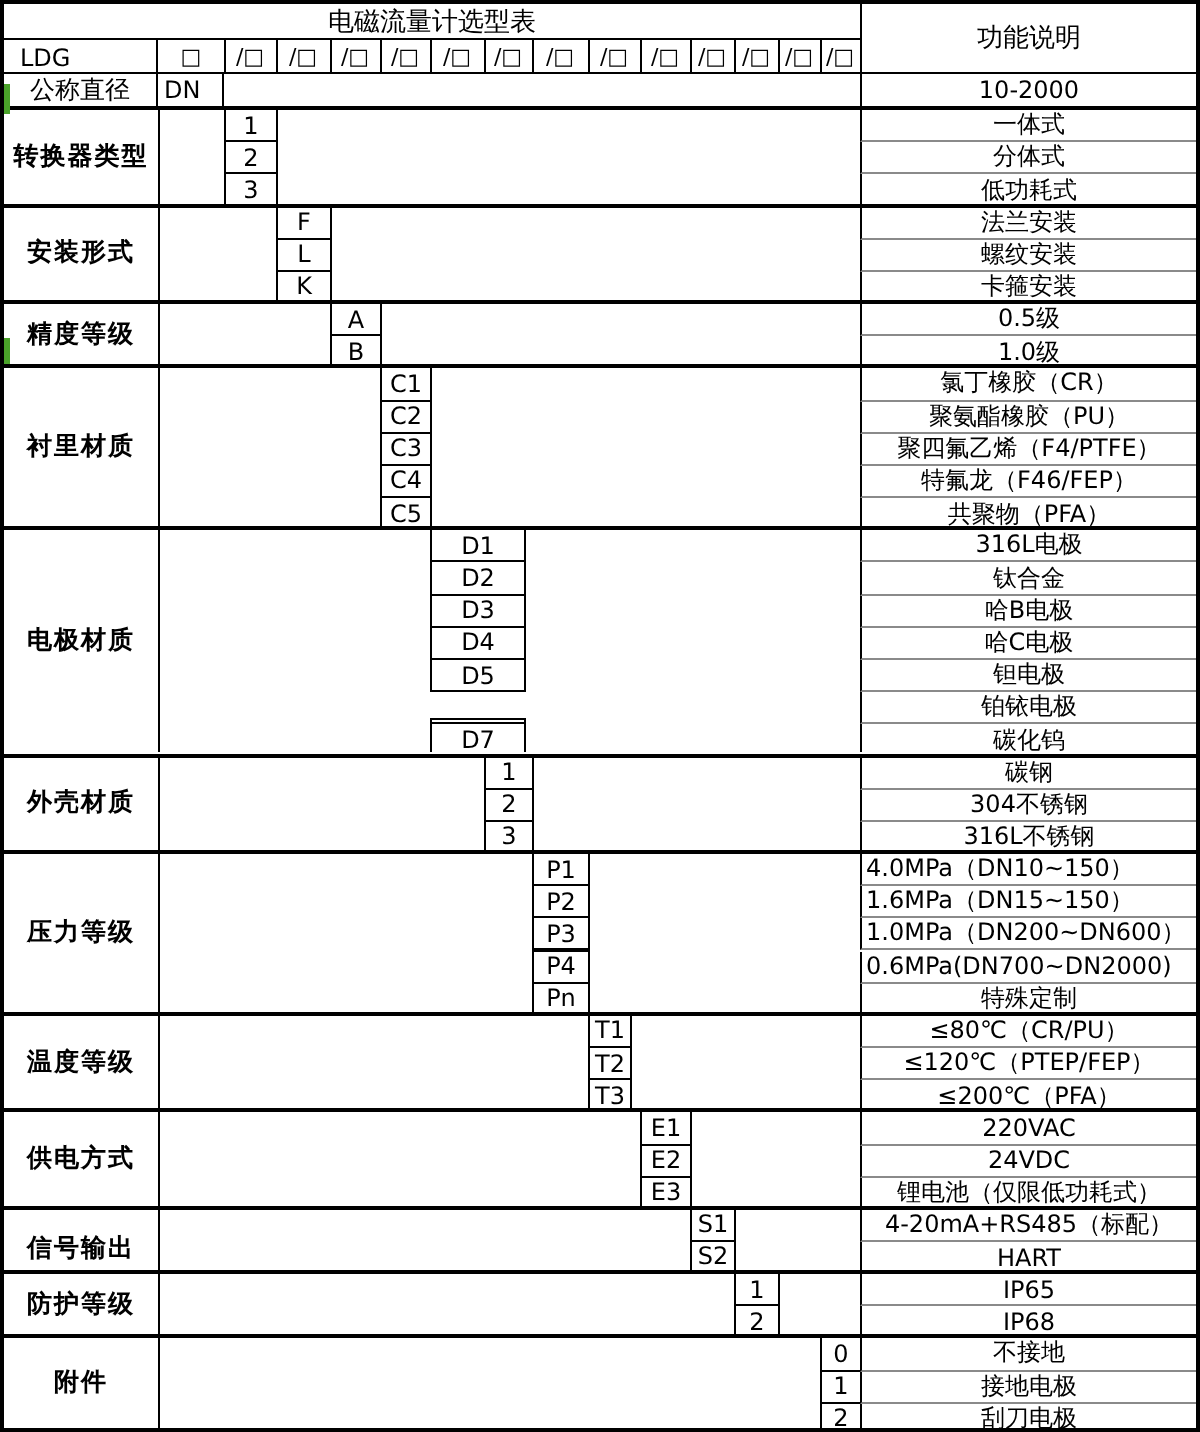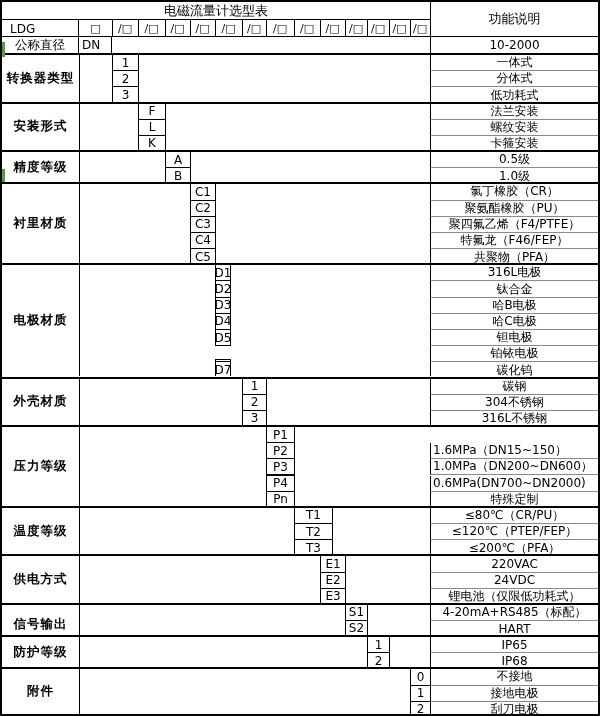--- a/index.html
+++ b/index.html
@@ -22,22 +22,22 @@
   .dn-desc{left:428px;top:35px;width:168px;height:16px;border-left:1px solid #000;}
   
   .grp{left:0;width:596px;border-top:2px solid #000;overflow:hidden;}
   .glabel{position:absolute;left:0;top:0;bottom:0;width:77px;border-right:1px solid #000;display:flex;align-items:center;justify-content:center;font-size:12.5px;letter-spacing:1px;font-weight:bold;}
   .code{position:absolute;box-sizing:border-box;border:1px solid #000;height:17.2px;display:flex;align-items:center;justify-content:center;background:#fff;}
   .desc{position:absolute;box-sizing:border-box;left:428px;width:168px;height:16.2px;border-left:1px solid #000;border-bottom:1px solid #8a8a8a;display:flex;align-items:center;justify-content:center;}
   .desc.la{justify-content:flex-start;padding-left:2px;}
   .desc.nb{border-bottom:none;}
   
   .c1{left:110px;width:27px}.c2{left:136px;width:28px}.c3{left:163px;width:26px}
-  .c4{left:188px;width:26px}.c5{left:213px;width:16px}.c6{left:240px;width:25px}
-  .c7{left:264px;width:29px}.c8{left:292px;width:39px}.c9{left:318px;width:26px}
+  .c4{left:188px;width:26px}.c5{left:213px;width:48px}.c6{left:240px;width:25px}
+  .c7{left:264px;width:29px}.c8{left:292px;width:22px}.c9{left:318px;width:26px}
   .c10{left:343px;width:23px}.c11{left:365px;width:23px}.c13{left:408px;width:21px}
   
   .k0{top:-1px}.k1{top:15.2px}.k2{top:31.3px}.k3{top:47.5px}.k4{top:63.7px}.k5{top:94px}.k6{top:96px}
   .t0{top:0}.t1{top:16.2px}.t2{top:32.3px}.t3{top:48.5px}.t4{top:64.7px}.t5{top:80.9px}.t6{top:97px}
   
   .ga{position:absolute;left:0;width:3px;background:#4aa32a;}
 </style>
 </head>
 <body>
 
@@ -138,20 +138,21 @@
     <div class="desc t2 nb">316L不锈钢</div>
   </div>
 
   <div class="abs grp" style="top:423px;height:80.9px">
     <div class="glabel">压力等级</div>
     <div class="code c7 k0">P1</div>
     <div class="code c7 k1">P2</div>
     <div class="code c7 k2">P3</div>
     <div class="code c7 k3">P4</div>
     <div class="code c7 k4">Pn</div>
+    <div class="desc t0 la">4.0MPa（DN10~150）</div>
     <div class="desc t1 la">1.6MPa（DN15~150）</div>
     <div class="desc t2 la">1.0MPa（DN200~DN600）</div>
     <div class="desc t3 la">0.6MPa(DN700~DN2000)</div>
     <div class="desc t4 nb">特殊定制</div>
   </div>
 
   <div class="abs grp" style="top:503.9px;height:48.5px">
     <div class="glabel">温度等级</div>
     <div class="code c8 k0">T1</div>
     <div class="code c8 k1">T2</div>

